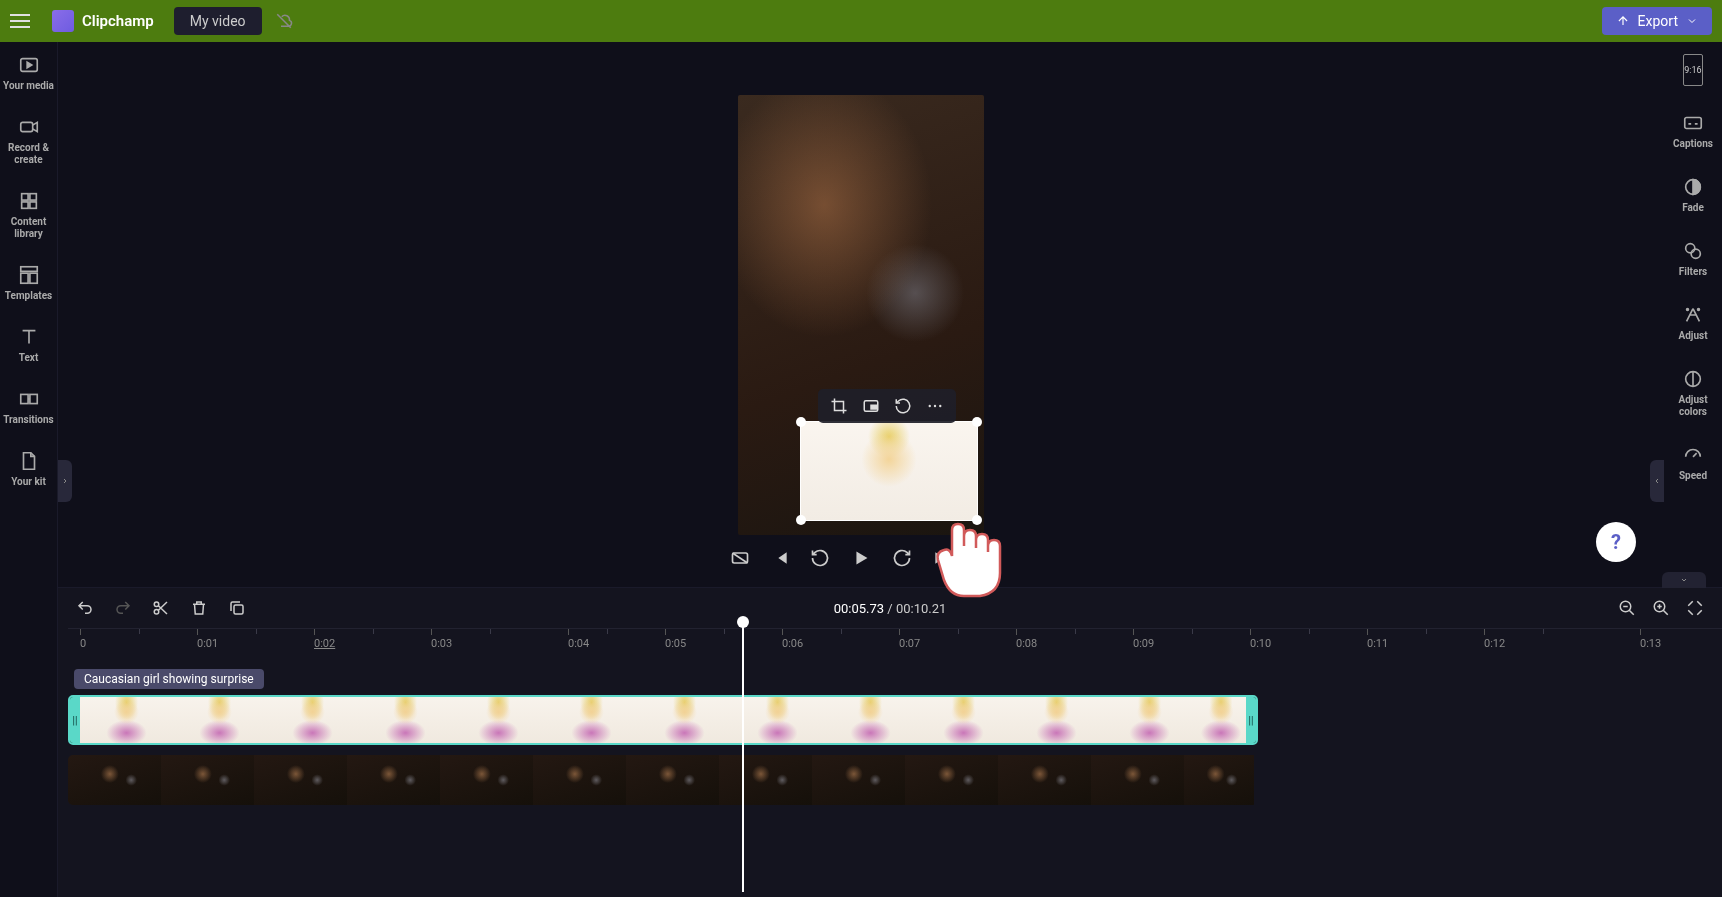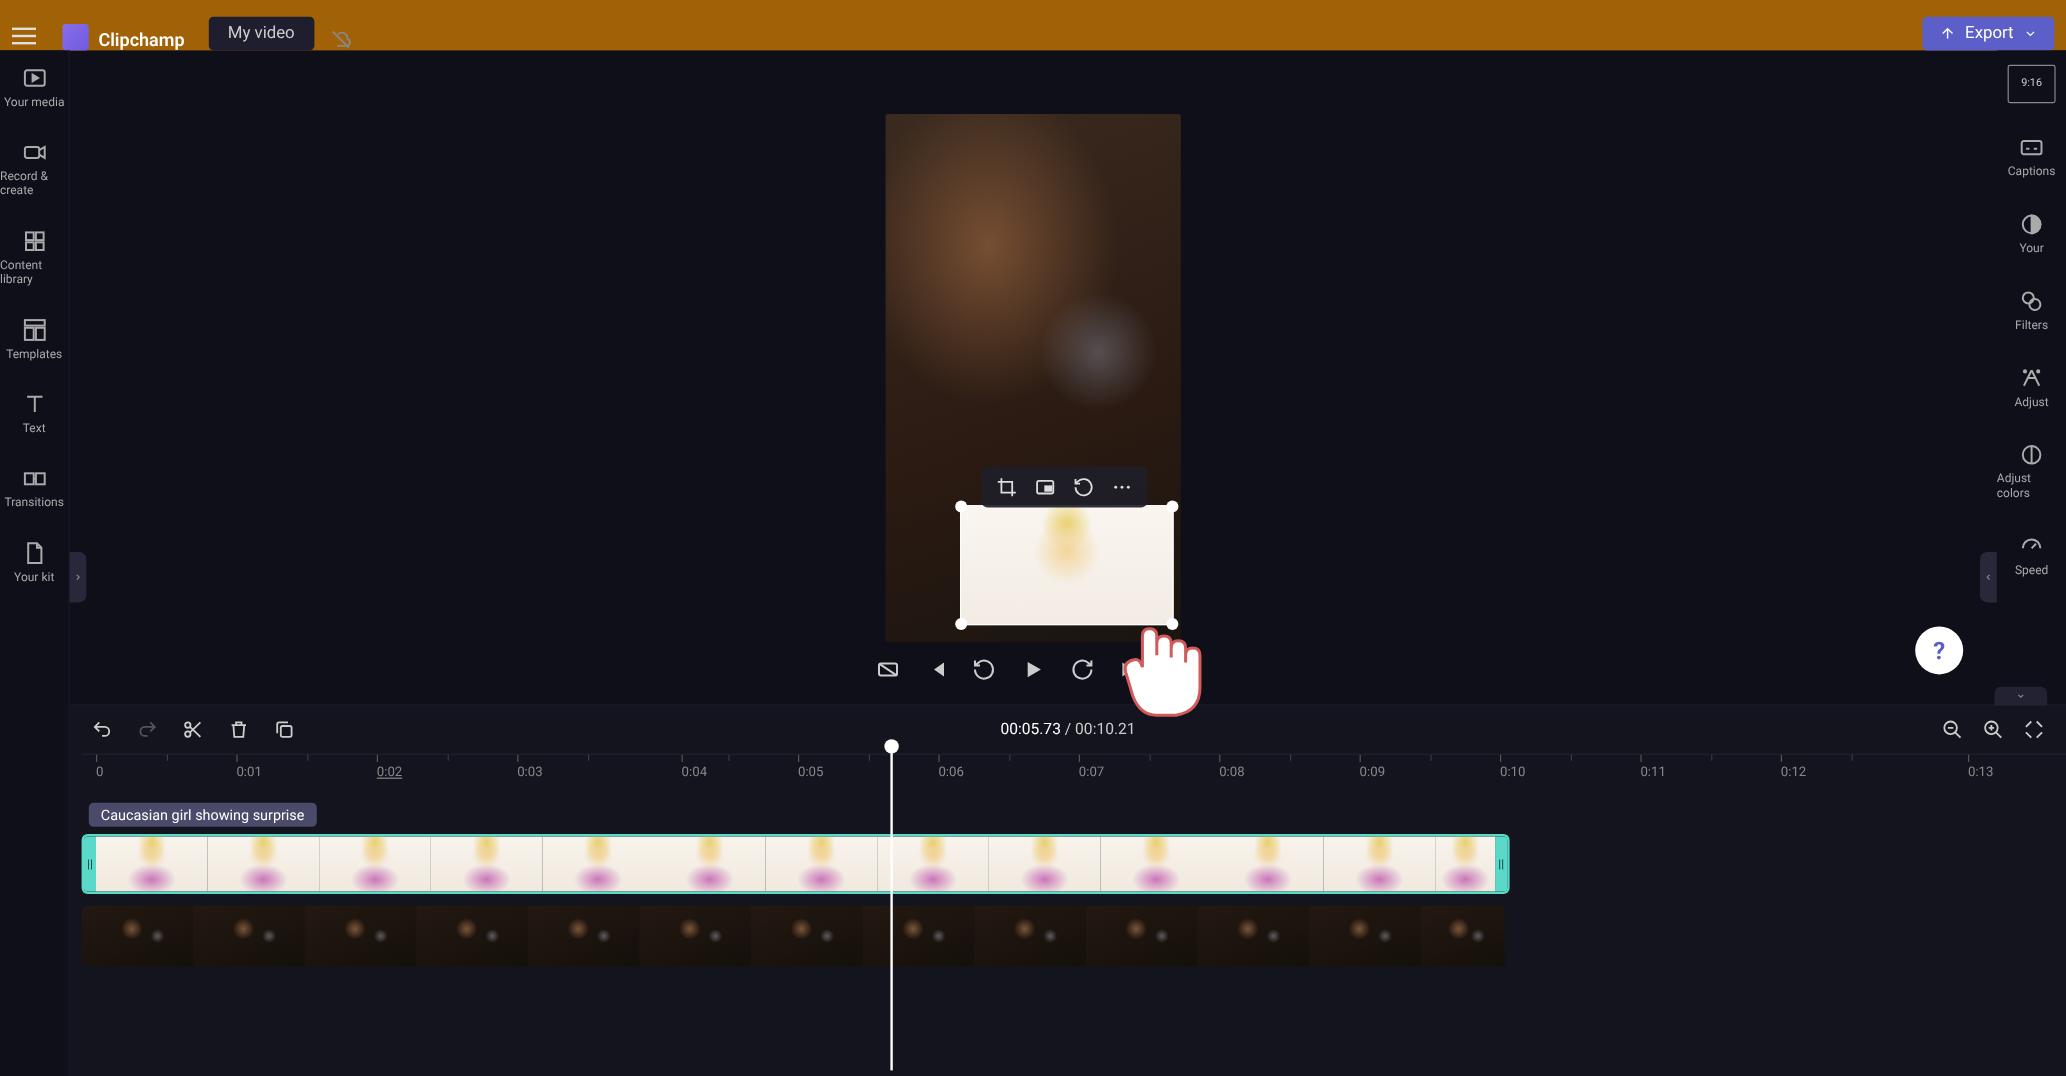--- a/index.html
+++ b/index.html
@@ -1,38 +1,38 @@
 <!DOCTYPE html>
 <html><head>
 <meta charset="utf-8">
 <style>
 * { margin: 0; padding: 0; box-sizing: border-box; font-family: -apple-system, BlinkMacSystemFont, "Segoe UI", Roboto, sans-serif; }
 body { background: #0f0f1a; color: #e0e0e0; width: 1722px; height: 897px; overflow: hidden; position: relative; }
 
 
-.header { height: 42px; background: #a16207; display: flex; align-items: flex-end; padding: 0 10px; }
+.header { height: 42px; background: #4d7c0f; display: flex; align-items: center; padding: 0 10px; }
 .hamburger { width: 24px; height: 24px; display: flex; flex-direction: column; justify-content: center; gap: 4px; cursor: pointer; margin-right: 18px; }
 .hamburger span { display: block; height: 2px; background: #e0e0e0; width: 20px; }
 .logo { width: 22px; height: 22px; background: linear-gradient(135deg, #8a6de9, #6e5ce0); border-radius: 3px; margin-right: 8px; }
 .brand { font-size: 15px; font-weight: 600; color: #fff; margin-right: 20px; }
 .project-title { background: #1e1e2e; padding: 6px 16px; border-radius: 4px; font-size: 14px; color: #ccc; margin-right: 12px; }
 .cloud-icon { width: 20px; height: 18px; color: #888; }
 .header-spacer { flex: 1; }
 .export-btn { background: #5b5fc7; color: #fff; padding: 6px 14px; border-radius: 4px; display: flex; align-items: center; gap: 8px; font-size: 14px; cursor: pointer; }
 .export-btn svg { width: 14px; height: 14px; }
 
 
 .left-sidebar { position: absolute; left: 0; top: 42px; width: 58px; height: calc(100% - 42px); background: #0f0f1a; border-right: 1px solid #1a1a2a; display: flex; flex-direction: column; align-items: center; padding-top: 8px; gap: 16px; z-index:3;}
 .sidebar-item { display: flex; flex-direction: column; align-items: center; gap: 4px; cursor: pointer; color: #aaa; padding: 4px 0; width: 100%; }
 .sidebar-item svg { width: 22px; height: 22px; }
-.sidebar-label { font-size: 10px; text-align: left; line-height: 1.2; }
+.sidebar-label { font-size: 10px; text-align: center; line-height: 1.2; font-weight: bold; }
 
 
 .right-sidebar { position: absolute; right: 0; top: 42px; width: 58px; height: 530px; background: #0f0f1a; display: flex; flex-direction: column; align-items: center; padding-top: 8px; gap: 18px; z-index:3;}
-.right-sidebar .aspect-box { border: 1.5px solid #888; width: 40px; height: 32px; border-radius: 2px; display: flex; align-items: center; justify-content: center; font-size: 9px; color: #ccc; }
+.right-sidebar .aspect-box { border: 1.5px solid #888; width: 20px; height: 32px; border-radius: 2px; display: flex; align-items: center; justify-content: center; font-size: 9px; color: #ccc; }
 
 
 .stage { position: absolute; left: 58px; right: 58px; top: 42px; bottom: 310px; display: flex; align-items: center; justify-content: center; }
 .preview { width: 246px; height: 440px; background: linear-gradient(160deg, #3a2a1f 0%, #2a1a12 60%, #1a1510 100%); position: relative; border-radius: 2px; overflow: visible; }
 .preview::before { content:""; position:absolute; inset:0; background: radial-gradient(ellipse 180px 220px at 35% 25%, rgba(200,130,80,.45), transparent 60%), radial-gradient(circle 70px at 72% 45%, rgba(120,120,130,.55), transparent 70%); }
 .preview-pip { position: absolute; left: 62px; top: 326px; width: 178px; height: 100px; background: #f8f2ec; border: 1px solid #fff; }
 .pip-face { position:absolute; inset:0; background: radial-gradient(circle 46px at 50% 38%, #f3d59a, transparent 60%), radial-gradient(circle 30px at 50% 15%, #e8d068, transparent 70%), linear-gradient(#faf5ef,#f2ece4);}
 .pip-handle { position: absolute; width: 10px; height: 10px; background: #fff; border-radius: 50%; }
 .pip-handle.tl { left: -5px; top: -5px; } .pip-handle.tr { right: -5px; top: -5px; } .pip-handle.bl { left: -5px; bottom: -5px; } .pip-handle.br { right: -5px; bottom: -5px; }
 
@@ -262,21 +262,21 @@
         <rect x="3" y="6" width="18" height="12" rx="2"></rect>
         <path d="M7 13h3M14 13h3"></path>
       </svg>
     <span class="sidebar-label">Captions</span>
   </div>
   <div class="sidebar-item">
     <svg viewBox="0 0 24 24" fill="none" stroke="currentColor" stroke-width="1.8">
         <circle cx="12" cy="12" r="8"></circle>
         <path d="M12 4a8 8 0 0 1 0 16z" fill="currentColor"></path>
       </svg>
-    <span class="sidebar-label">Your</span>
+    <span class="sidebar-label">Fade</span>
   </div>
   <div class="sidebar-item">
     <svg viewBox="0 0 24 24" fill="none" stroke="currentColor" stroke-width="1.8">
         <circle cx="9" cy="9" r="5"></circle>
         <circle cx="15" cy="15" r="5"></circle>
       </svg>
     <span class="sidebar-label">Filters</span>
   </div>
   <div class="sidebar-item">
     <svg viewBox="0 0 24 24" fill="none" stroke="currentColor" stroke-width="1.8">

